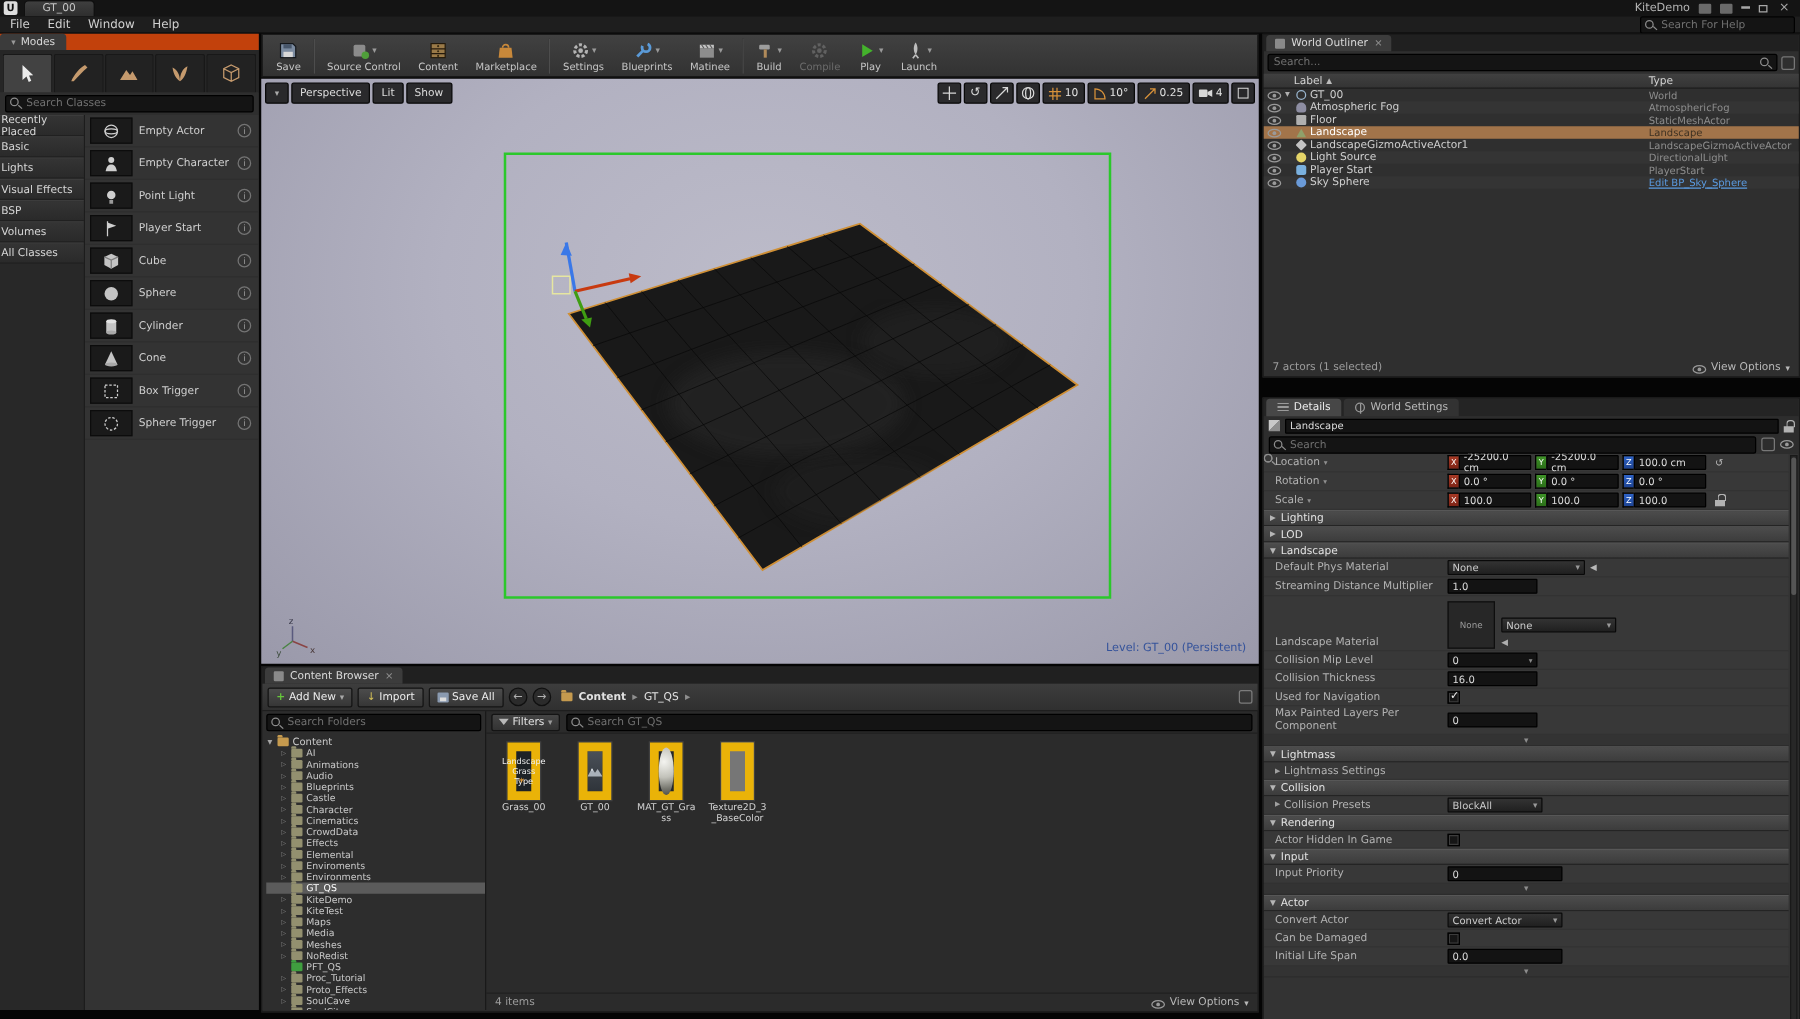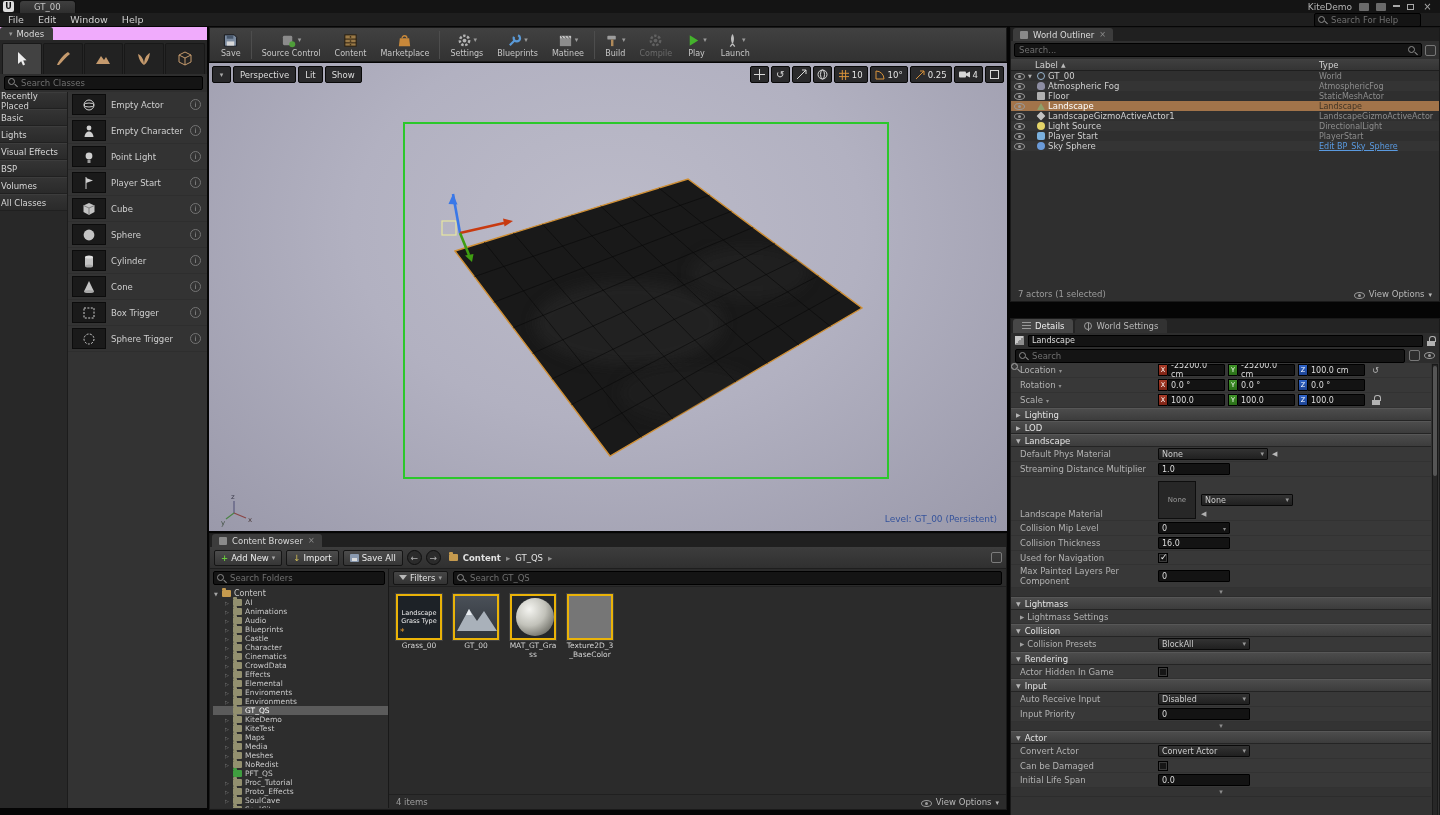--- a/index.html
+++ b/index.html
@@ -49,24 +49,24 @@
   border-radius:4px 4px 0 0;padding:0 14px;font-size:8.5px;color:#c4c4c4;display:flex;align-items:center}
 #titlebar .right{margin-left:auto;display:flex;align-items:center;gap:7px;padding-right:6px}
 .proj{font-size:9px;color:#b4b4b4}
 .tb-mini{width:10px;height:8px;background:#6a6a6a;border-radius:1px}
 .winbtn{font-size:8px;color:#a8a8a8;width:13px;text-align:center}
 .winbtn.i-x::before{font-size:10px}
 .winmin{display:inline-block;width:7px;height:2px;background:#a8a8a8;margin-bottom:1px}
 .winmax{display:inline-block;width:7px;height:6px;border:1px solid #a8a8a8}
 #menubar{position:absolute;left:0;top:13px;width:1440px;height:14px;background:#1e1e1e;
   border-bottom:1px solid #060606;display:flex;align-items:center;gap:14px;padding-left:8px;font-size:9.5px;color:#cfcfcf}
-#menubar .helpsrch{margin-left:auto;margin-right:19px;width:107px;position:relative}
+#menubar .helpsrch{margin-left:auto;margin-right:4px;width:124px;position:relative}
 
 #modes{position:absolute;left:0;top:27px;width:207px;height:781px;background:#2e2e2e}
-.modes-strip{height:13px;background:#f0abfc;display:flex}
+.modes-strip{height:13px;background:#c2410c;display:flex}
 .modes-tab{background:#3b3b3b;border-radius:3px 3px 0 0;padding:0 9px;display:flex;align-items:center;gap:4px;font-size:8.5px;color:#d8d8d8}
 .modes-tab .i-cdn{font-size:7px;color:#999}
 .mode-row{height:34px;background:#262626;display:flex;align-items:flex-end;padding:0 2px;gap:1px}
 .mode-btn{width:40px;height:31px;display:flex;align-items:center;justify-content:center;background:#222;border:1px solid #181818;border-bottom:none;border-radius:2px 2px 0 0}
 .mode-btn.active{background:#424242}
 .modes-srch{padding:2px 4px;background:#2e2e2e}
 .modes-body{display:flex;height:calc(100% - 65px)}
 .mcats{width:68px;background:#282828;border-right:1px solid #1c1c1c}
 .mcat{height:17px;display:flex;align-items:center;padding-left:1px;font-size:8.5px;color:#d6d6d6;
   background:linear-gradient(#343434,#2a2a2a);border-bottom:1px solid #202020;border-top:1px solid #3c3c3c}
@@ -130,22 +130,22 @@
 .trow.sel{background:#5b5b5b;color:#fff}
 .trow .sp{width:5px}
 #cb-right{flex:1;display:flex;flex-direction:column}
 #filterrow{height:18px;display:flex;align-items:center;gap:5px;padding:2px 4px;border-bottom:1px solid #202020}
 .funnel{width:0;height:0;border-left:4px solid transparent;border-right:4px solid transparent;border-top:5px solid #b8b8b8}
 #filterbtn{display:flex;align-items:center;gap:3px;font-size:8.5px;color:#e0e0e0;background:linear-gradient(#454545,#333);
   border:1px solid #141414;border-radius:2px;height:14px;padding:0 5px}
 #filterbtn .i-cdn{font-size:7px;color:#9a9a9a}
 #assets{flex:1;display:flex;align-items:flex-start;gap:7px;padding:7px 5px}
 .tile{width:50px;display:flex;flex-direction:column;align-items:center;gap:2px}
-.thumb{width:46px;height:46px;border:2px solid #eab308;box-shadow:0 0 0 1px #404040;position:relative;
-  display:flex;align-items:center;justify-content:flex-end;text-align:center}
+.thumb{width:26px;height:46px;border:7px solid #eab308;box-shadow:0 0 0 1px #404040;position:relative;
+  display:flex;align-items:center;justify-content:center;text-align:center}
 .thumb.grass{background:#1d2227;color:#eee;font-size:6.5px;line-height:1.25;padding:2px}
 .thumb.gt{background:linear-gradient(#4a5058,#2f343a)}
 .thumb.mat{background:#24272a}
 .matball{width:38px;height:38px;border-radius:50%;background:radial-gradient(circle at 35% 30%,#f4f4f0,#c2c2ba 45%,#76766e 78%,#4c4c45)}
 .thumb.tex{background:#767676}
 .dirty{position:absolute;left:2px;bottom:0;color:#e89a2a;font-size:9px}
 .tlabel{font-size:7.5px;color:#d2d2d2;text-align:center;line-height:1.15;word-break:break-all;max-width:52px}
 #cb-footer{height:14px;display:flex;align-items:center;justify-content:space-between;padding:0 7px;
   font-size:8.5px;color:#9c9c9c;border-top:1px solid #202020}
 .viewopts{display:flex;align-items:flex-end;gap:4px;color:#b8b8b8}
@@ -1128,43 +1128,36 @@
     </div>
     <div class="sech">
       <span class="i-cexp"></span>
       <span>Collision</span>
     </div>
     <div class="prow">
       <span class="plabel">
           <span class="i-ccol"></span>
           <span>Collision Presets</span>
         </span>
-      <span class="dd" style="width:92px">
+      <span class="dd" style="width:76px">
         <span>BlockAll</span>
         <span class="i-cdn"></span>
       </span>
     </div>
     <div class="sech">
       <span class="i-cexp"></span>
       <span>Rendering</span>
     </div>
     <div class="prow">
       <span class="plabel">Actor Hidden In Game</span>
       <span class="chk"></span>
     </div>
     <div class="sech">
       <span class="i-cexp"></span>
       <span>Input</span>
-    </div>
-    <div class="prow">
-      <span class="plabel">Auto Receive Input</span>
-      <span class="dd" style="width:92px">
-        <span>Disabled</span>
-        <span class="i-cdn"></span>
-      </span>
     </div>
     <div class="prow">
       <span class="plabel">Input Priority</span>
       <span class="vbox" style="width:92px">
           <span>0</span>
         </span>
     </div>
     <div class="adv"></div>
     <div class="sech">
       <span class="i-cexp"></span>

